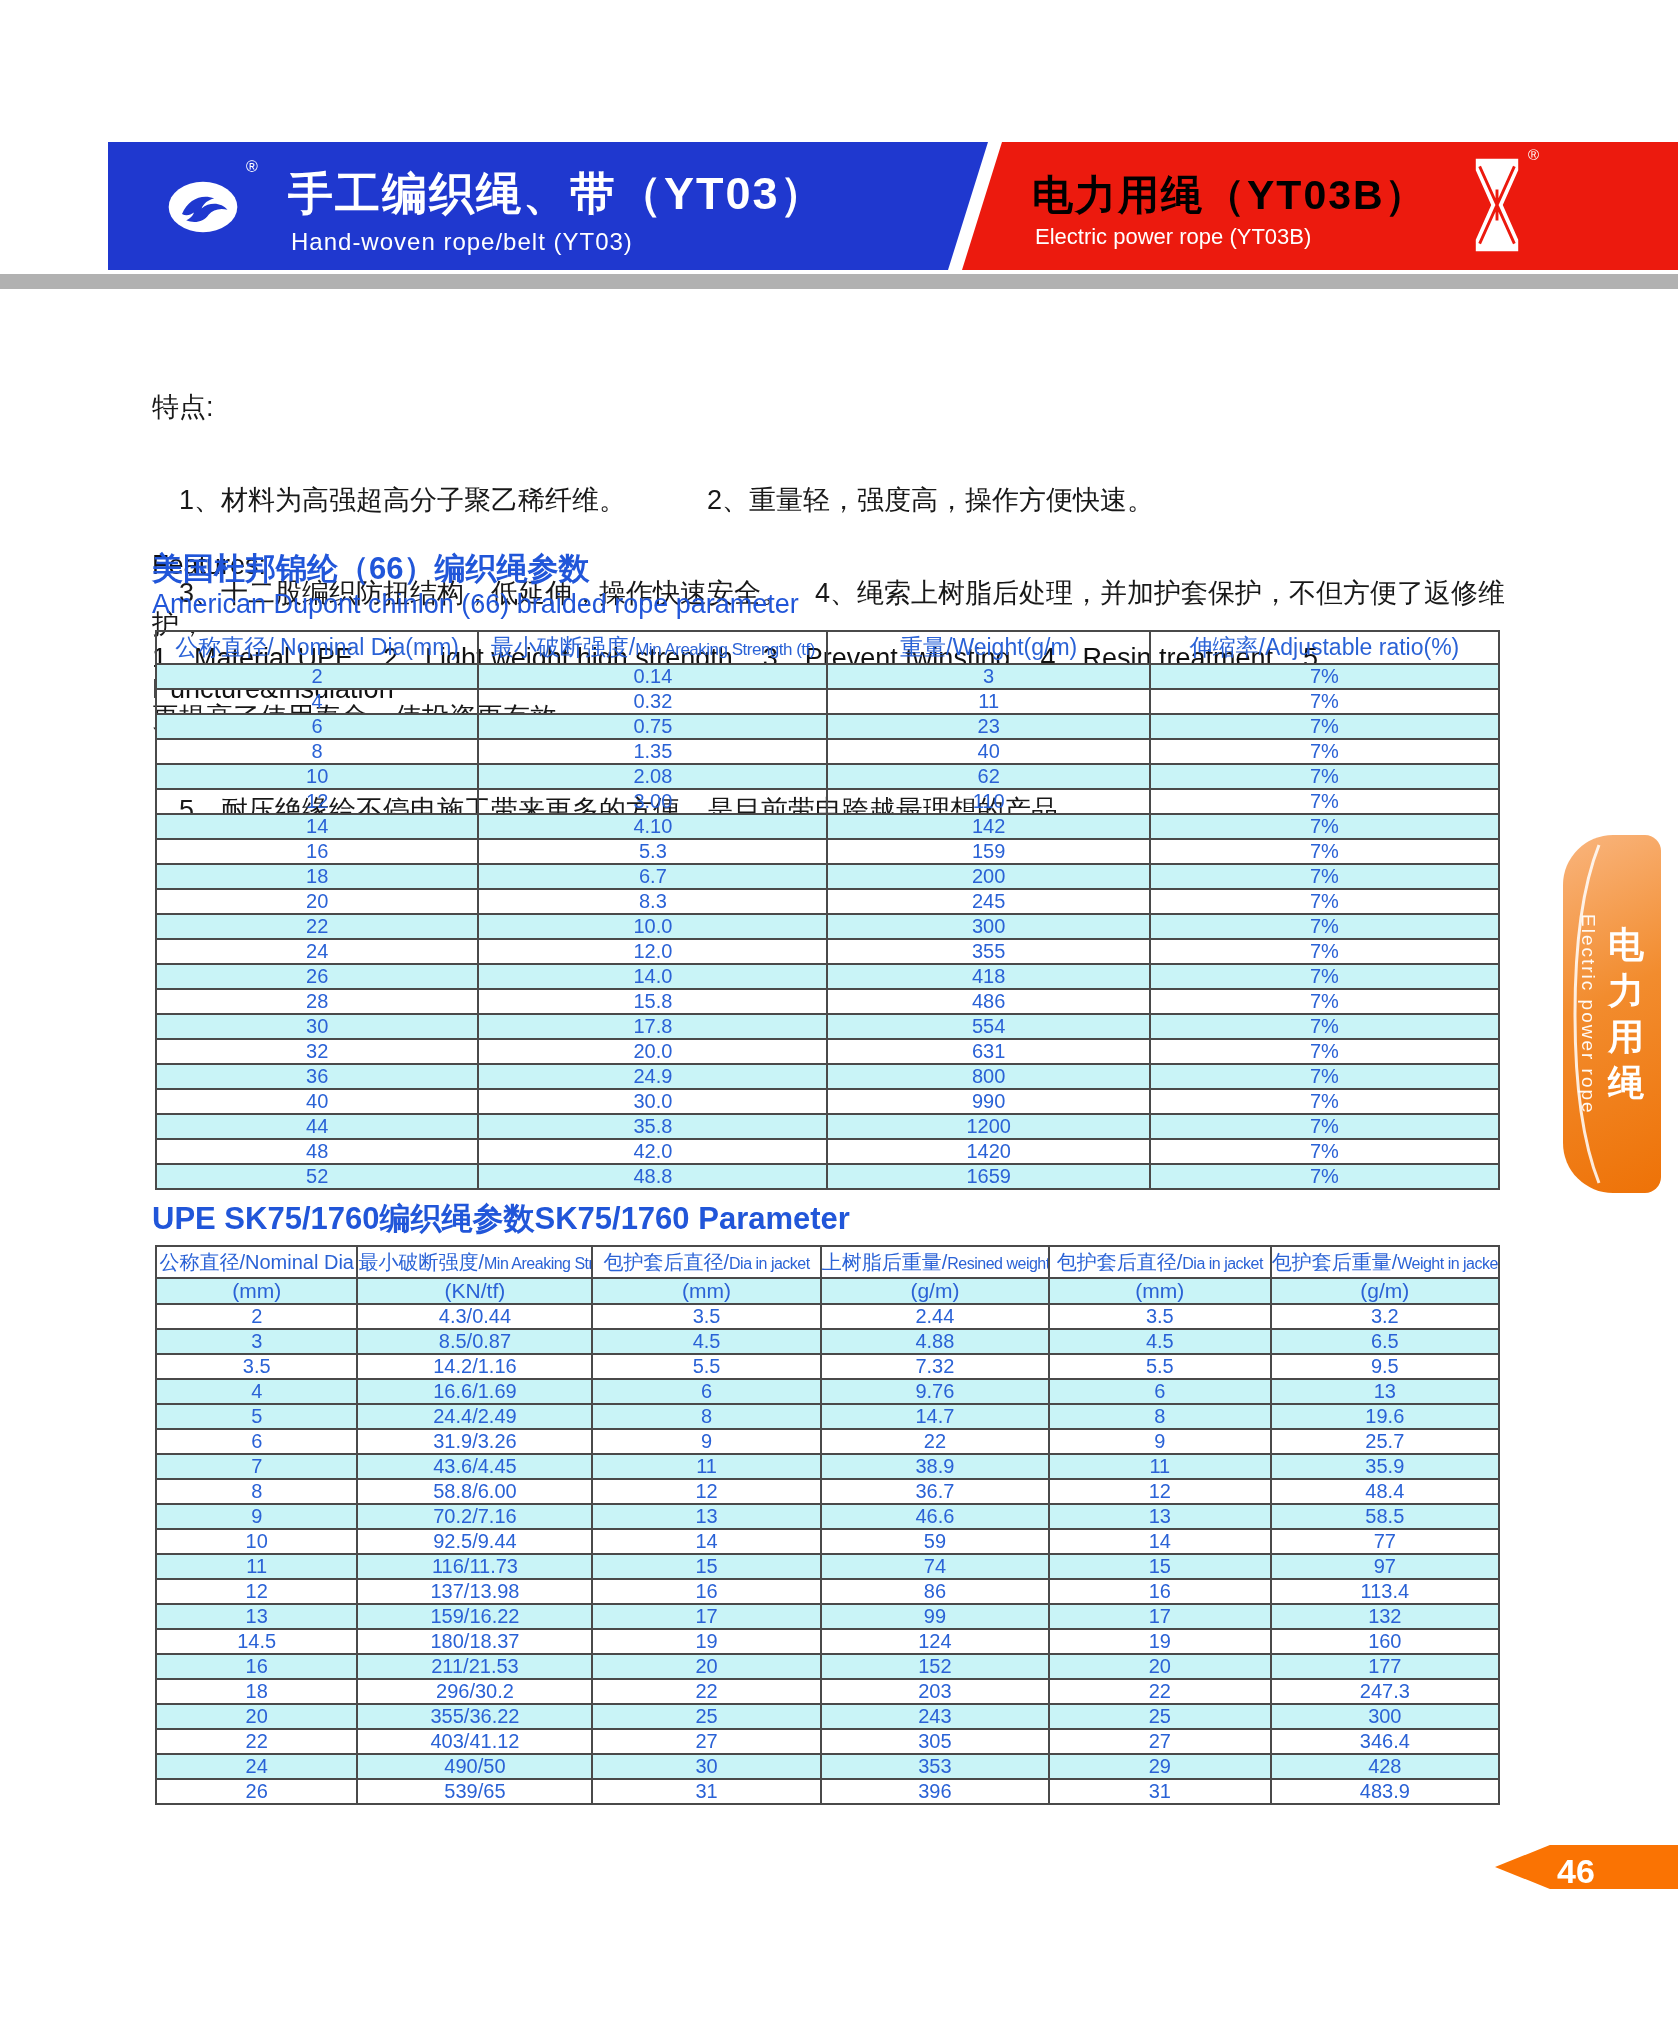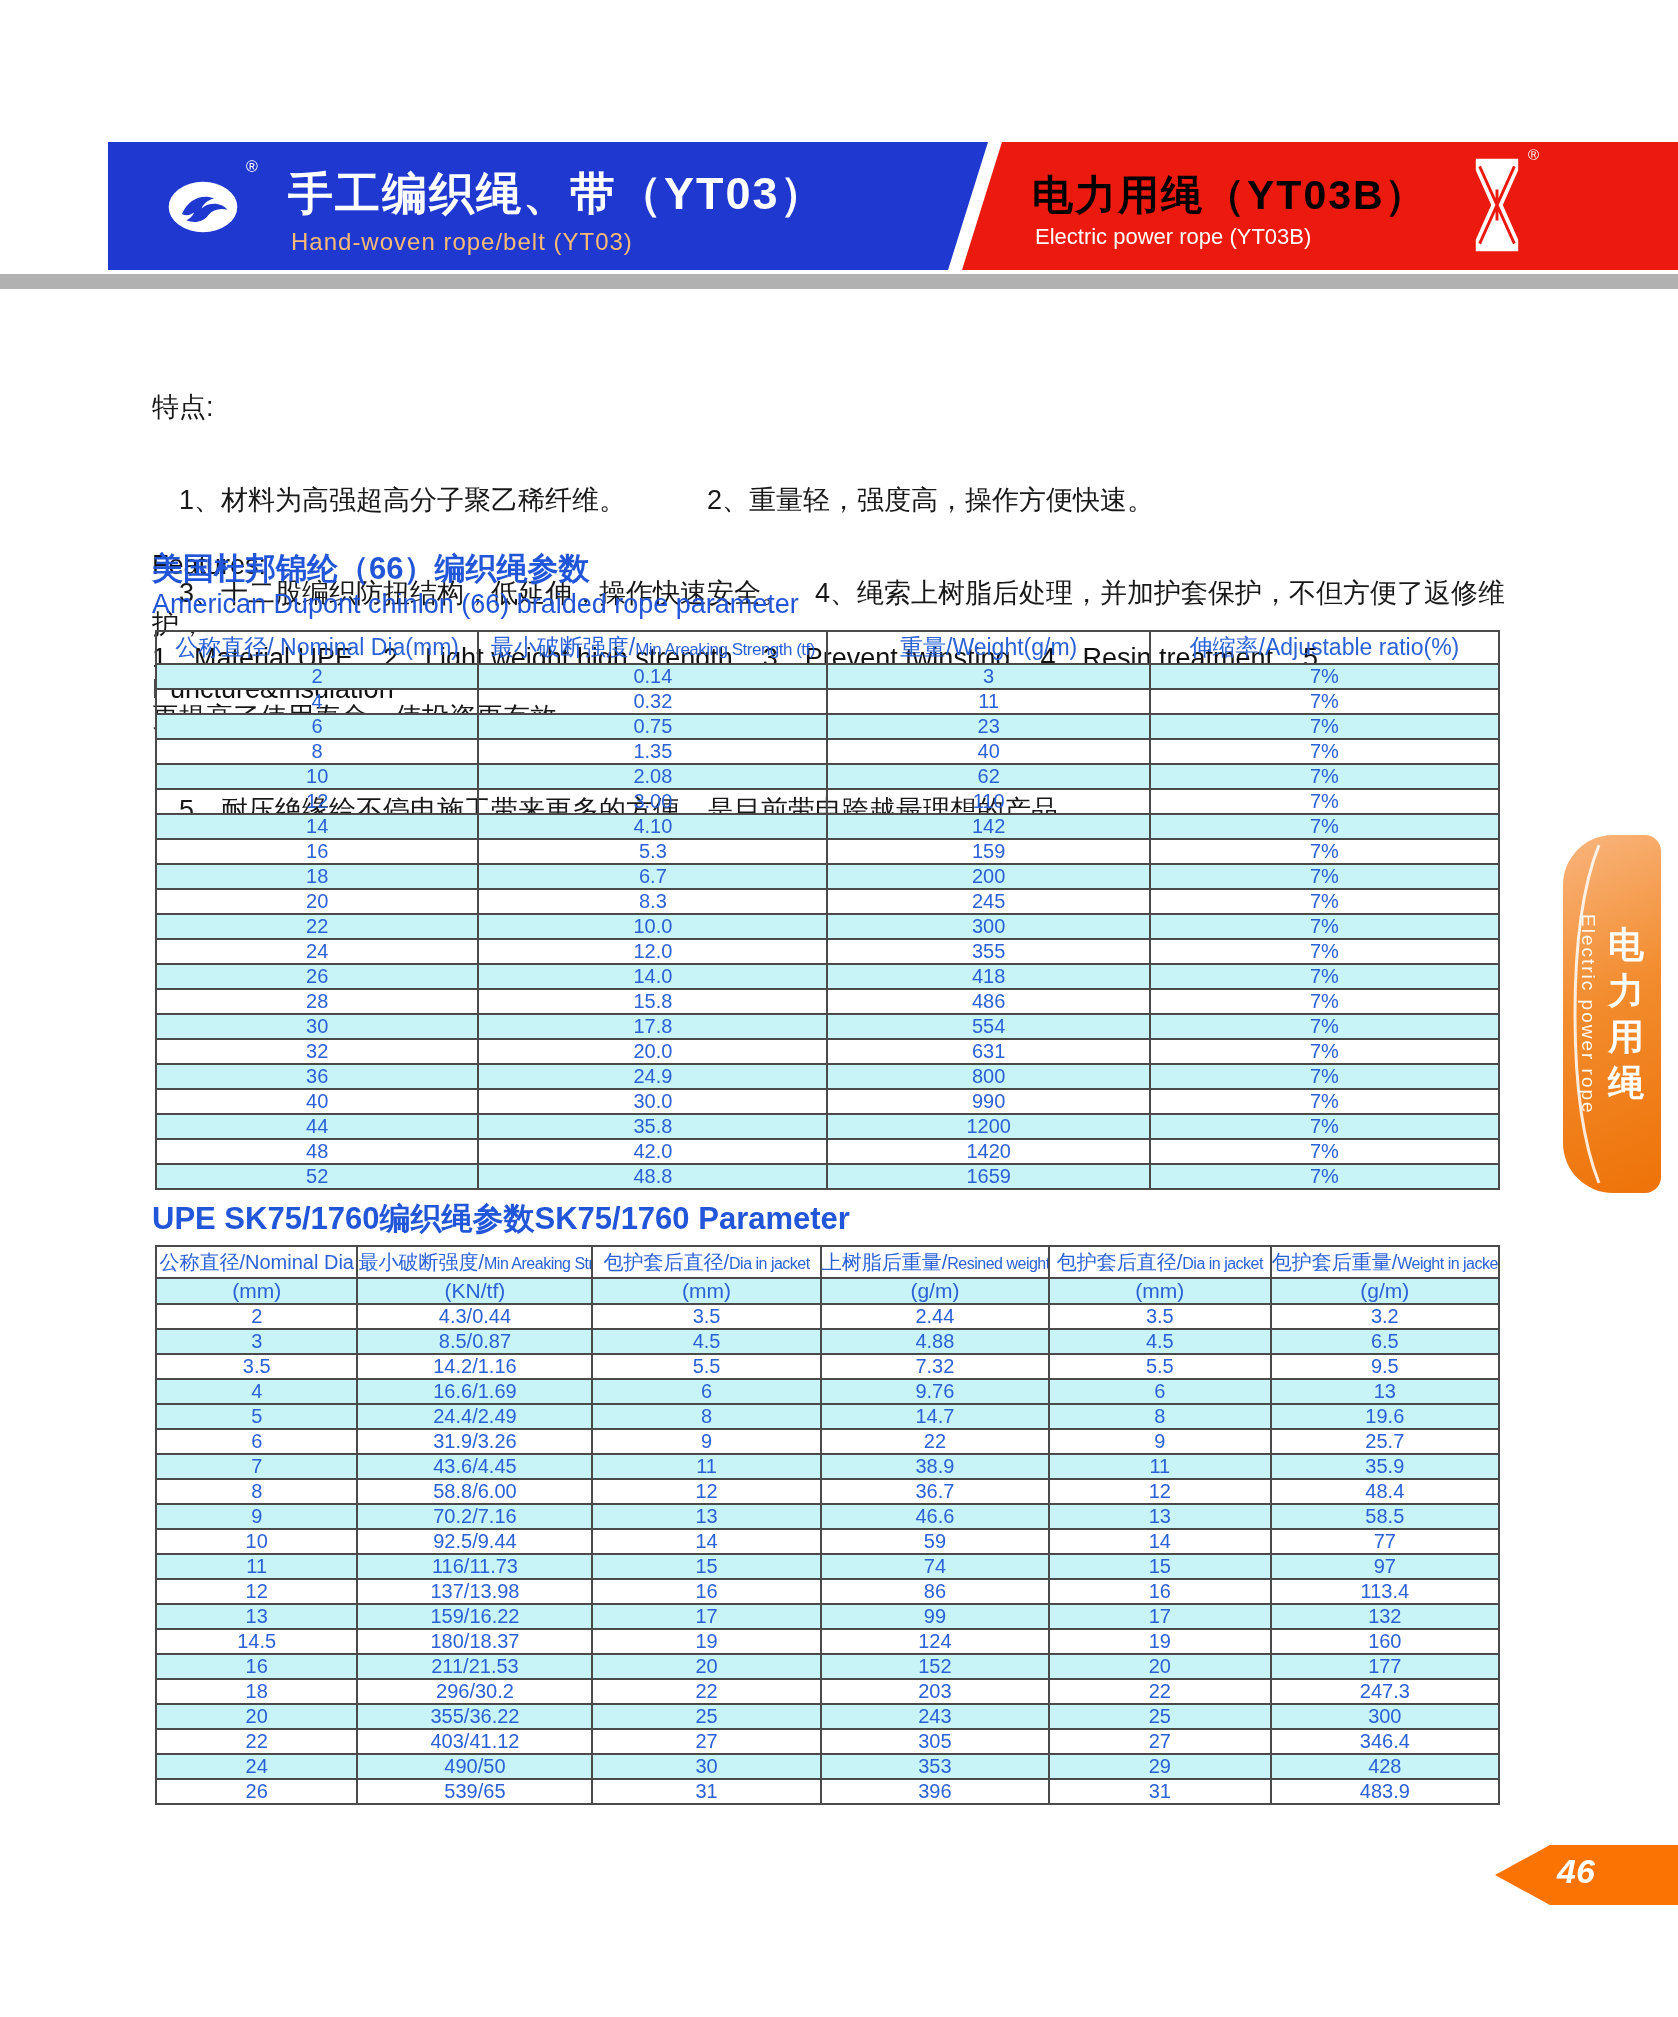--- a/index.html
+++ b/index.html
@@ -7,21 +7,21 @@
         font-family:"Liberation Sans","DejaVu Sans",sans-serif;}
 
   
   .banner-blue{position:absolute;left:108px;top:142px;width:880px;height:128px;background:#1f38cf;
                clip-path:polygon(0 0,100% 0,calc(100% - 40px) 100%,0 100%);}
   .banner-red{position:absolute;left:948px;top:142px;width:730px;height:128px;background:#ec1a0e;
               clip-path:polygon(54px 0,100% 0,100% 100%,14px 100%);}
   .logo-bird{position:absolute;left:60px;top:38px;}
   .reg-blue{position:absolute;left:138px;top:16px;color:#fff;font-size:16px;}
   .bt-zh{position:absolute;left:180px;top:22px;color:#fff;font-size:45px;font-weight:bold;letter-spacing:2px;white-space:nowrap;}
-  .bt-en{position:absolute;left:183px;top:86px;color:#fdba74;font-size:24px;letter-spacing:1px;white-space:nowrap;}
+  .bt-en{position:absolute;left:183px;top:86px;color:#ffffff;font-size:24px;letter-spacing:1px;white-space:nowrap;}
   .rt-zh{position:absolute;left:84px;top:26px;color:#000000;font-size:41px;font-weight:bold;letter-spacing:2px;white-space:nowrap;}
   .rt-en{position:absolute;left:87px;top:82px;color:#fff;font-size:22px;white-space:nowrap;}
   .logo-hour{position:absolute;left:522px;top:14px;}
   .reg-red{position:absolute;left:580px;top:4px;color:#fff;font-size:15px;}
   .gray-bar{position:absolute;left:0;top:274px;width:1678px;height:15px;background:#b1b1b1;}
 
   
   .feat-zh{position:absolute;left:152px;top:330px;width:1400px;color:#181818;
            font-size:27px;line-height:31px;white-space:pre-wrap;}
   .feat-en{position:absolute;left:152px;top:488px;width:1400px;color:#111;
@@ -50,22 +50,22 @@
   .side-tab{position:absolute;left:1563px;top:835px;width:98px;height:358px;
             border-radius:50px 16px 16px 50px;
             background:linear-gradient(155deg,#f9b57e 0%,#f28c2e 45%,#ee7207 100%);
             display:flex;align-items:center;justify-content:center;gap:6px;}
   .tab-arc{position:absolute;left:0;top:0;}
   .tab-en{writing-mode:vertical-rl;font-size:19px;color:#ffffff;opacity:.95;letter-spacing:2px;}
   .tab-zh{width:42px;font-size:36px;font-weight:bold;color:#fff;line-height:46px;
           word-break:break-all;text-align:center;}
 
   
-  .page-arrow{position:absolute;left:1495px;top:1845px;width:183px;height:60px;background:#fa7303;
-              clip-path:polygon(0 50%,30% 0,100% 0,100% 100%,30% 100%);font-style:italic;}
+  .page-arrow{position:absolute;left:1495px;top:1845px;width:183px;height:44px;background:#fa7303;
+              clip-path:polygon(0 50%,30% 0,100% 0,100% 100%,30% 100%);}
   .page-num{position:absolute;left:62px;top:0;width:80px;height:52px;line-height:52px;
             color:#fff;font-size:34px;font-weight:bold;}
 </style>
 </head>
 <body>
 
 <div class="page">
 
   <div class="banner-blue">
     <svg class="logo-bird" width="70" height="54" viewBox="0 0 100 76">

